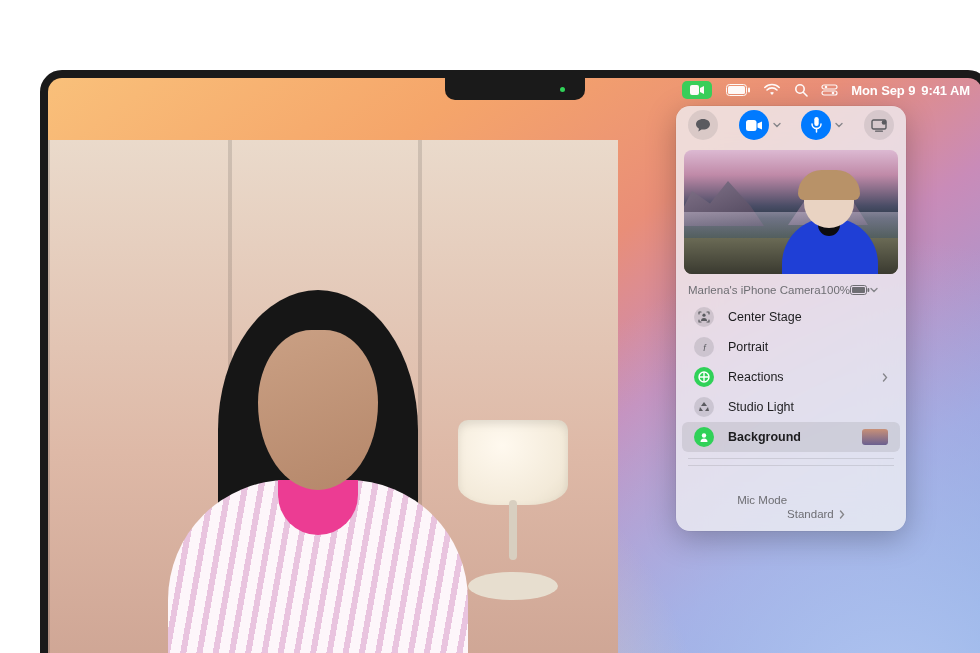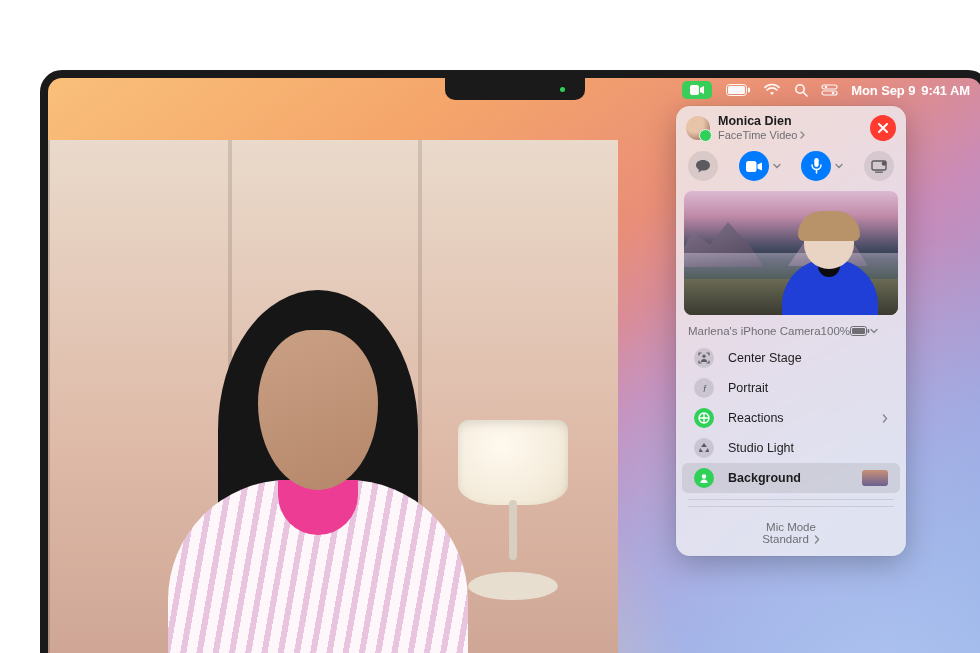--- a/index.html
+++ b/index.html
@@ -209,21 +209,21 @@
 .panel .option.selected{ background: rgba(120,120,128,0.18); font-weight: bold; }
 .panel .option .trail{ margin-left:auto; color:#86868b; display:flex; align-items:center; gap:4px;}
 .panel .option .thumb{
   width:26px; height:16px; border-radius:3px;
   background: linear-gradient(180deg,#c89078 0%, #6a6090 100%);
 }
 
 .panel .sep{ height:1px; background: rgba(0,0,0,0.1); margin: 6px 12px;}
 .panel .mic-row{
   display:flex; align-items:center; justify-content:center;
-  padding: 8px 12px 11px 12px; font-size:11.5px; color:#6e6e73;flex-direction:column;
+  padding: 8px 12px 11px 12px; font-size:11.5px; color:#6e6e73;
 }
 
 svg { overflow: visible; }
 </style>
 </head>
 <body>
 
 <div class="frame">
   <div class="notch">
     <div class="led"></div>
@@ -283,37 +283,20 @@
       <div class="hair"></div>
       <div class="torso"></div>
       <div class="neck"></div>
       <div class="collar"></div>
       <div class="face"></div>
     </div>
   </div>
 
   <div class="panel">
 
-    <div class="header">
-      <div class="avatar"></div>
-      <div style="flex:1; min-width:0;">
-        <div class="caller-name">Monica Dien</div>
-        <div class="caller-sub">
-          <span>FaceTime Video</span>
-          <svg width="5" height="8" viewBox="0 0 5 8">
-              <path d="M1 1 L4 4 L1 7" fill="none" stroke="#86868b" stroke-width="1.3" stroke-linecap="round"></path>
-            </svg>
-        </div>
-      </div>
-      <div class="close-btn">
-        <svg width="12" height="12" viewBox="0 0 12 12">
-            <path d="M2 2 L10 10 M10 2 L2 10" stroke="#fff" stroke-width="2" stroke-linecap="round"></path>
-          </svg>
-      </div>
-    </div>
 
     <div class="btn-row">
       <div class="iconbtn">
         <svg width="16" height="15" viewBox="0 0 16 15">
             <path d="M8 1 C3.8 1 1 3.4 1 6.3 C1 8.2 2.2 9.8 4 10.7 L3.3 13.5 L6.5 11.5 C7 11.6 7.5 11.6 8 11.6 C12.2 11.6 15 9.2 15 6.3 C15 3.4 12.2 1 8 1 Z" fill="#5a5a5f"></path>
           </svg>
       </div>
       <div class="combo">
         <div class="iconbtn">
           <svg width="16" height="11" viewBox="0 0 16 11">
@@ -434,21 +417,21 @@
       </span>
     </div>
 
     <div class="sep"></div>
 
 
     <div class="sep"></div>
 
     <div class="mic-row">
       <span>Mic Mode</span>
-      <span style="display:flex; align-items:center; gap:5px;">
+      <span style="display:flex; align-items:center; gap:5px;margin-top:28px;">
         <span>Standard</span>
         <svg width="6" height="9" viewBox="0 0 6 9">
             <path d="M1.5 1 L4.5 4.5 L1.5 8" fill="none" stroke="#86868b" stroke-width="1.4" stroke-linecap="round"></path>
           </svg>
       </span>
     </div>
 
   </div>
 </div>
 

